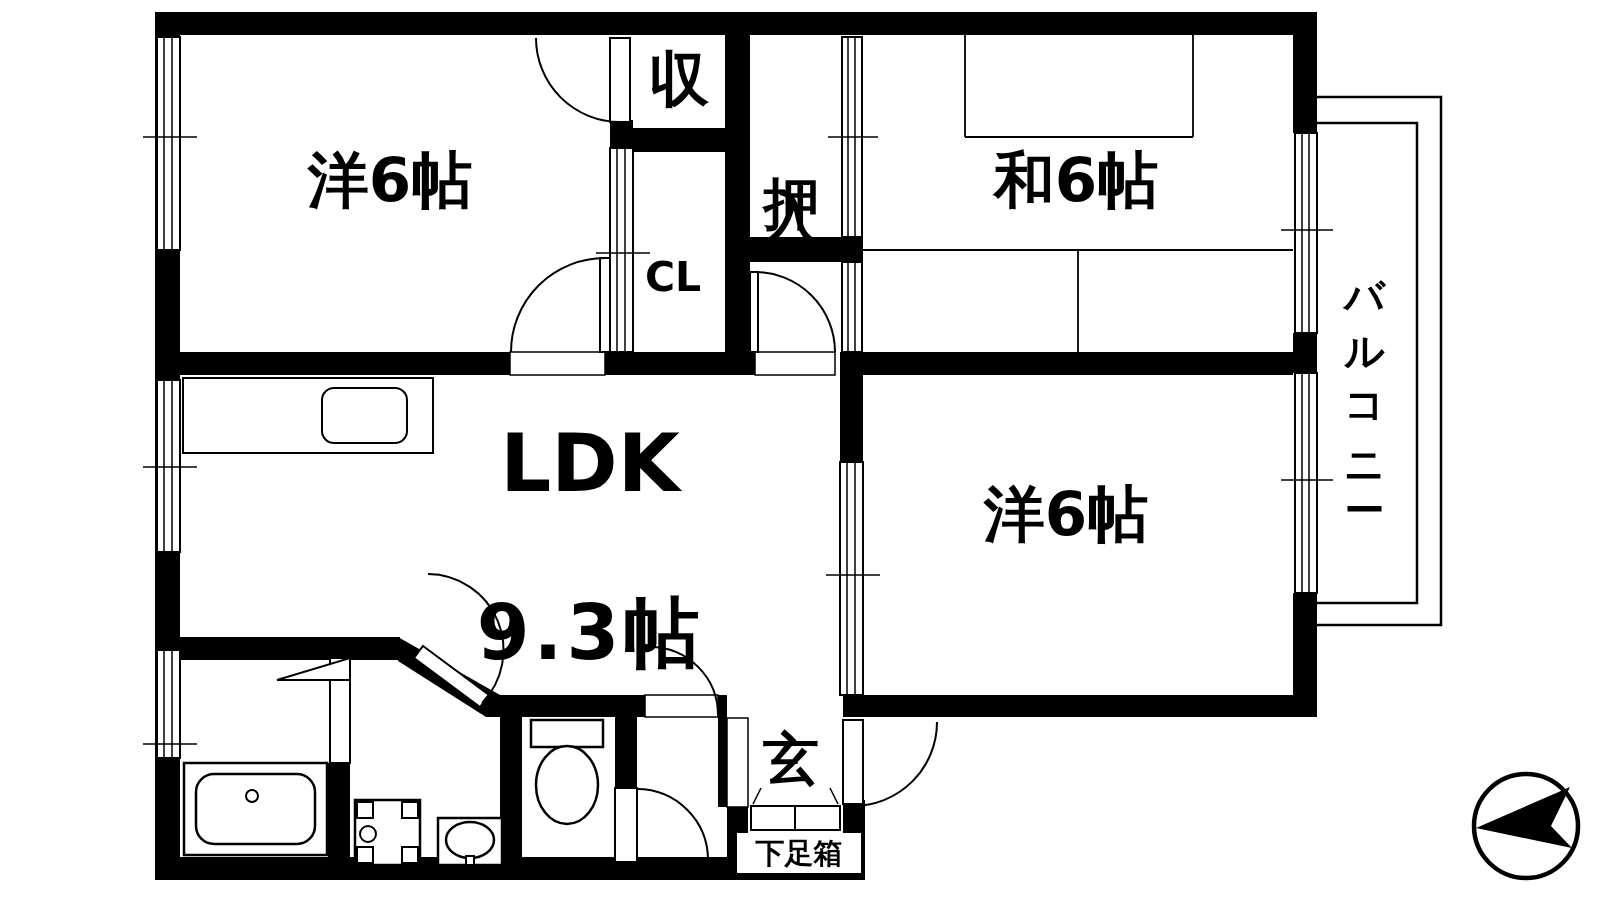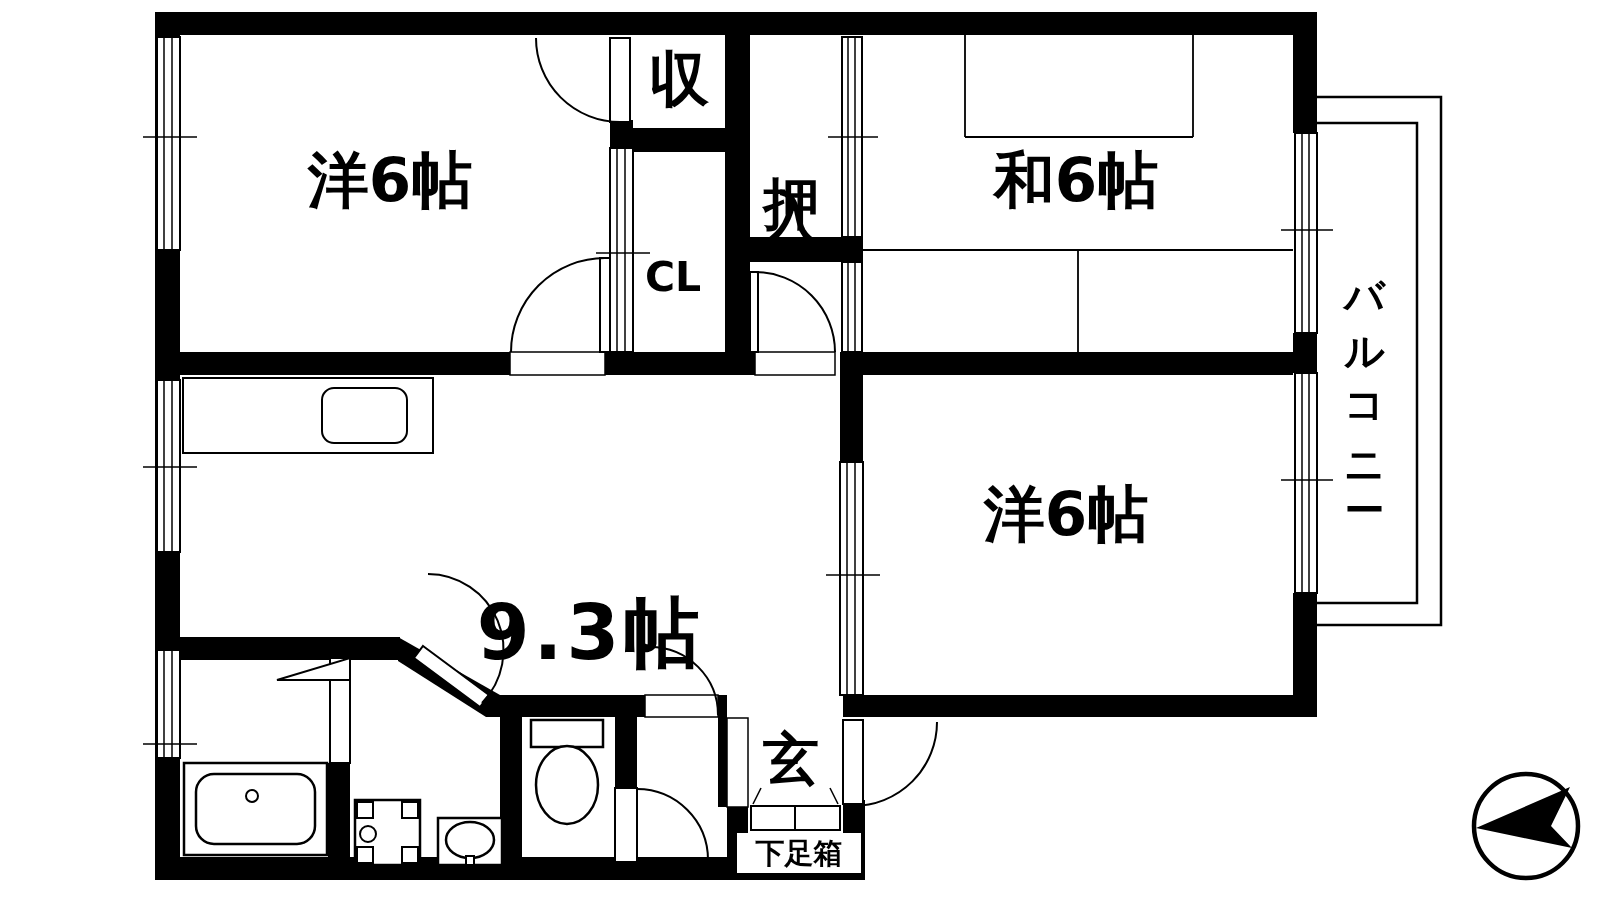--- a/index.html
+++ b/index.html
@@ -217,20 +217,21 @@
   <div class="lbl" id="lbl-storage">収</div>
 
   <div class="lbl" id="lbl-closet">CL</div>
 
   <div class="lbl lbl-vert" id="lbl-oshiire">押入</div>
 
   <div class="lbl lbl-room" id="lbl-japanese">和6帖</div>
 
   <div class="lbl lbl-room" id="lbl-western-right">洋6帖</div>
 
+  <div class="lbl" id="lbl-ldk">LDK</div>
 
   <div class="lbl" id="lbl-ldk-size">9.3帖</div>
 
   <div class="lbl lbl-vert" id="lbl-balcony">バルコニー</div>
 
   <div class="lbl" id="lbl-entrance">玄</div>
 
   <div class="lbl" id="lbl-shoebox">下足箱</div>
 
 </div>

